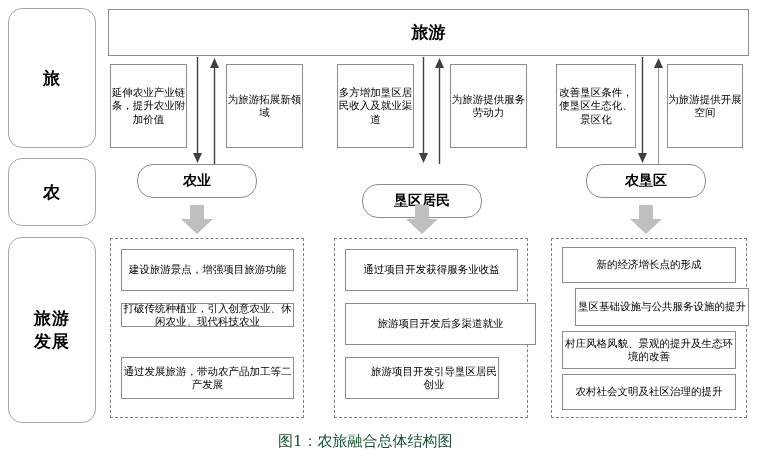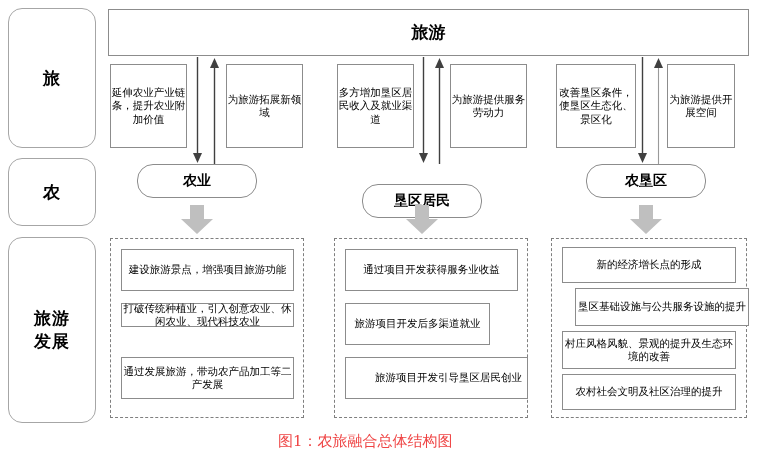--- a/index.html
+++ b/index.html
@@ -100,21 +100,21 @@
   .blockarrow {
     position: absolute;
   }
   .blockarrow svg { display: block; }
 
   
   .caption {
     position: absolute;
     font-family: "DejaVu Serif", "Liberation Serif", serif;
     font-size: 15px;
-    color: #ef4444;
+    color: #14532d;
     white-space: nowrap;
   }
 </style>
 </head>
 <body>
 
 <div id="canvas">
 
   <div class="rbox lbl-strip" style="left:8px; top:8px; width:88px; height:140px;">
     <span>旅</span>
@@ -203,31 +203,31 @@
     <svg width="34" height="30" viewBox="0 0 34 30">
       <polygon points="10,0 24,0 24,14 33,14 17,29 1,14 10,14" fill="#bfbfbf"></polygon>
     </svg>
   </div>
 
   <div class="dashbox" style="left:334px; top:238px; width:194px; height:180px;"></div>
 
   <div class="sbox item" style="left:345px; top:249px; width:173px; height:42px;">
     <span>通过项目开发获得服务业收益</span>
   </div>
-  <div class="sbox item" style="left:345px; top:303px; width:145px; height:42px;">
+  <div class="sbox item" style="left:345px; top:303px; width:191px; height:42px;">
     <span>旅游项目开发后多渠道就业</span>
   </div>
-  <div class="sbox item" style="left:345px; top:357px; width:183px; height:42px;padding-left:24px;">
+  <div class="sbox item" style="left:345px; top:357px; width:154px; height:42px;padding-left:24px;">
     <span>旅游项目开发引导垦区居民创业</span>
   </div>
 
   <div class="sbox desc" style="left:556px; top:64px; width:80px; height:84px;">
     <span>改善垦区条件，使垦区生态化、景区化</span>
   </div>
-  <div class="sbox desc" style="left:667px; top:64px; width:68px; height:84px;">
+  <div class="sbox desc" style="left:667px; top:64px; width:76px; height:84px;">
     <span>为旅游提供开展空间</span>
   </div>
 
   <div class="varrow" style="left:637px; top:57px; height:107px;">
     <svg width="11" height="107" viewBox="0 0 11 107">
       <line x1="5.5" y1="0" x2="5.5" y2="98" stroke="#404040" stroke-width="1.4"></line>
       <polygon points="1,96 10,96 5.5,106" fill="#404040"></polygon>
     </svg>
   </div>
   <div class="varrow" style="left:653px; top:57px; height:107px;">

